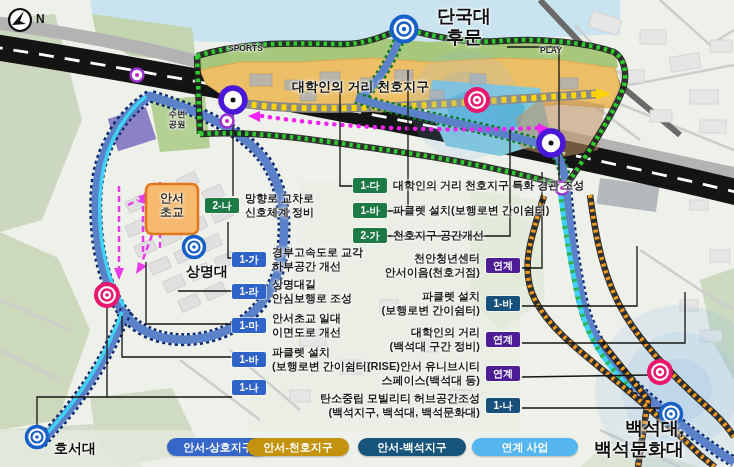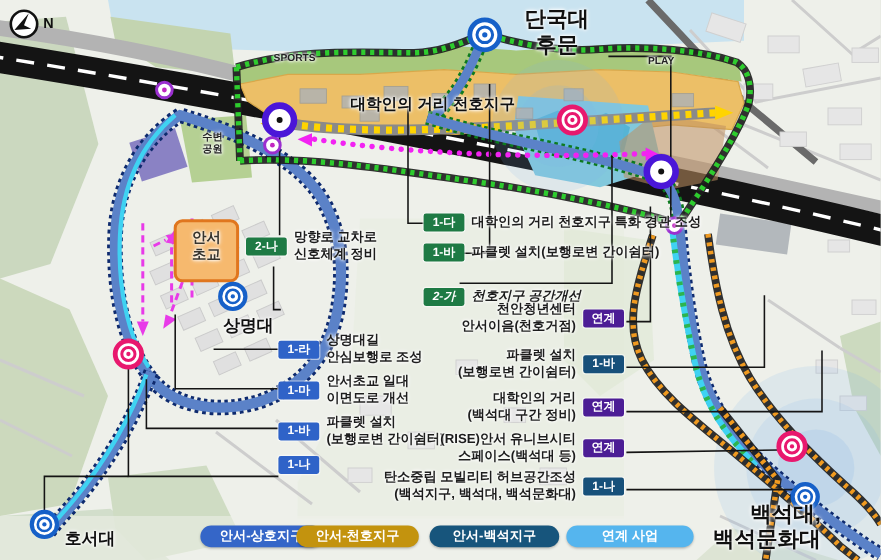--- a/index.html
+++ b/index.html
@@ -327,20 +327,25 @@
 <div class="lbl lbl-xl" style="left:576px;top:418px;width:108px;text-align:right;">
   <div>백석대,</div>
   <div>백석문화대</div>
 </div>
 
 <div class="co" style="left:205px;top:192px;">
   <span class="badge c-green">2-나</span>
   <span class="co-text"><span>망향로 교차로</span><br>
   <span>신호체계 정비</span></span>
 </div>
+<div class="co" style="left:232px;top:246px;">
+  <span class="badge c-blue">1-가</span>
+  <span class="co-text"><span>경부고속도로 교각</span><br>
+  <span>하부공간 개선</span></span>
+</div>
 <div class="co" style="left:232px;top:278px;">
   <span class="badge c-blue">1-라</span>
   <span class="co-text"><span>상명대길</span><br>
   <span>안심보행로 조성</span></span>
 </div>
 <div class="co" style="left:232px;top:312px;">
   <span class="badge c-blue">1-마</span>
   <span class="co-text"><span>안서초교 일대</span><br>
   <span>이면도로 개선</span></span>
 </div>
@@ -354,21 +359,21 @@
 </div>
 
 <div class="co" style="left:353px;top:178px;">
   <span class="badge c-green">1-다</span>
   <span class="co-text">대학인의 거리 천호지구 특화 경관 조성</span>
 </div>
 <div class="co" style="left:353px;top:203px;">
   <span class="badge c-green">1-바</span>
   <span class="co-text">파클렛 설치(보행로변 간이쉼터)</span>
 </div>
-<div class="co" style="left:353px;top:240px;font-style:italic;">
+<div class="co" style="left:353px;top:228px;">
   <span class="badge c-green">2-가</span>
   <span class="co-text">천호지구 공간개선</span>
 </div>
 
 <div class="co co-r" style="right:214px;top:252px;">
   <span class="co-text ta-r"><span>천안청년센터</span><br>
   <span>안서이음(천호거점)</span></span>
   <span class="badge c-sky">연계</span>
 </div>
 <div class="co co-r" style="right:214px;top:290px;">

